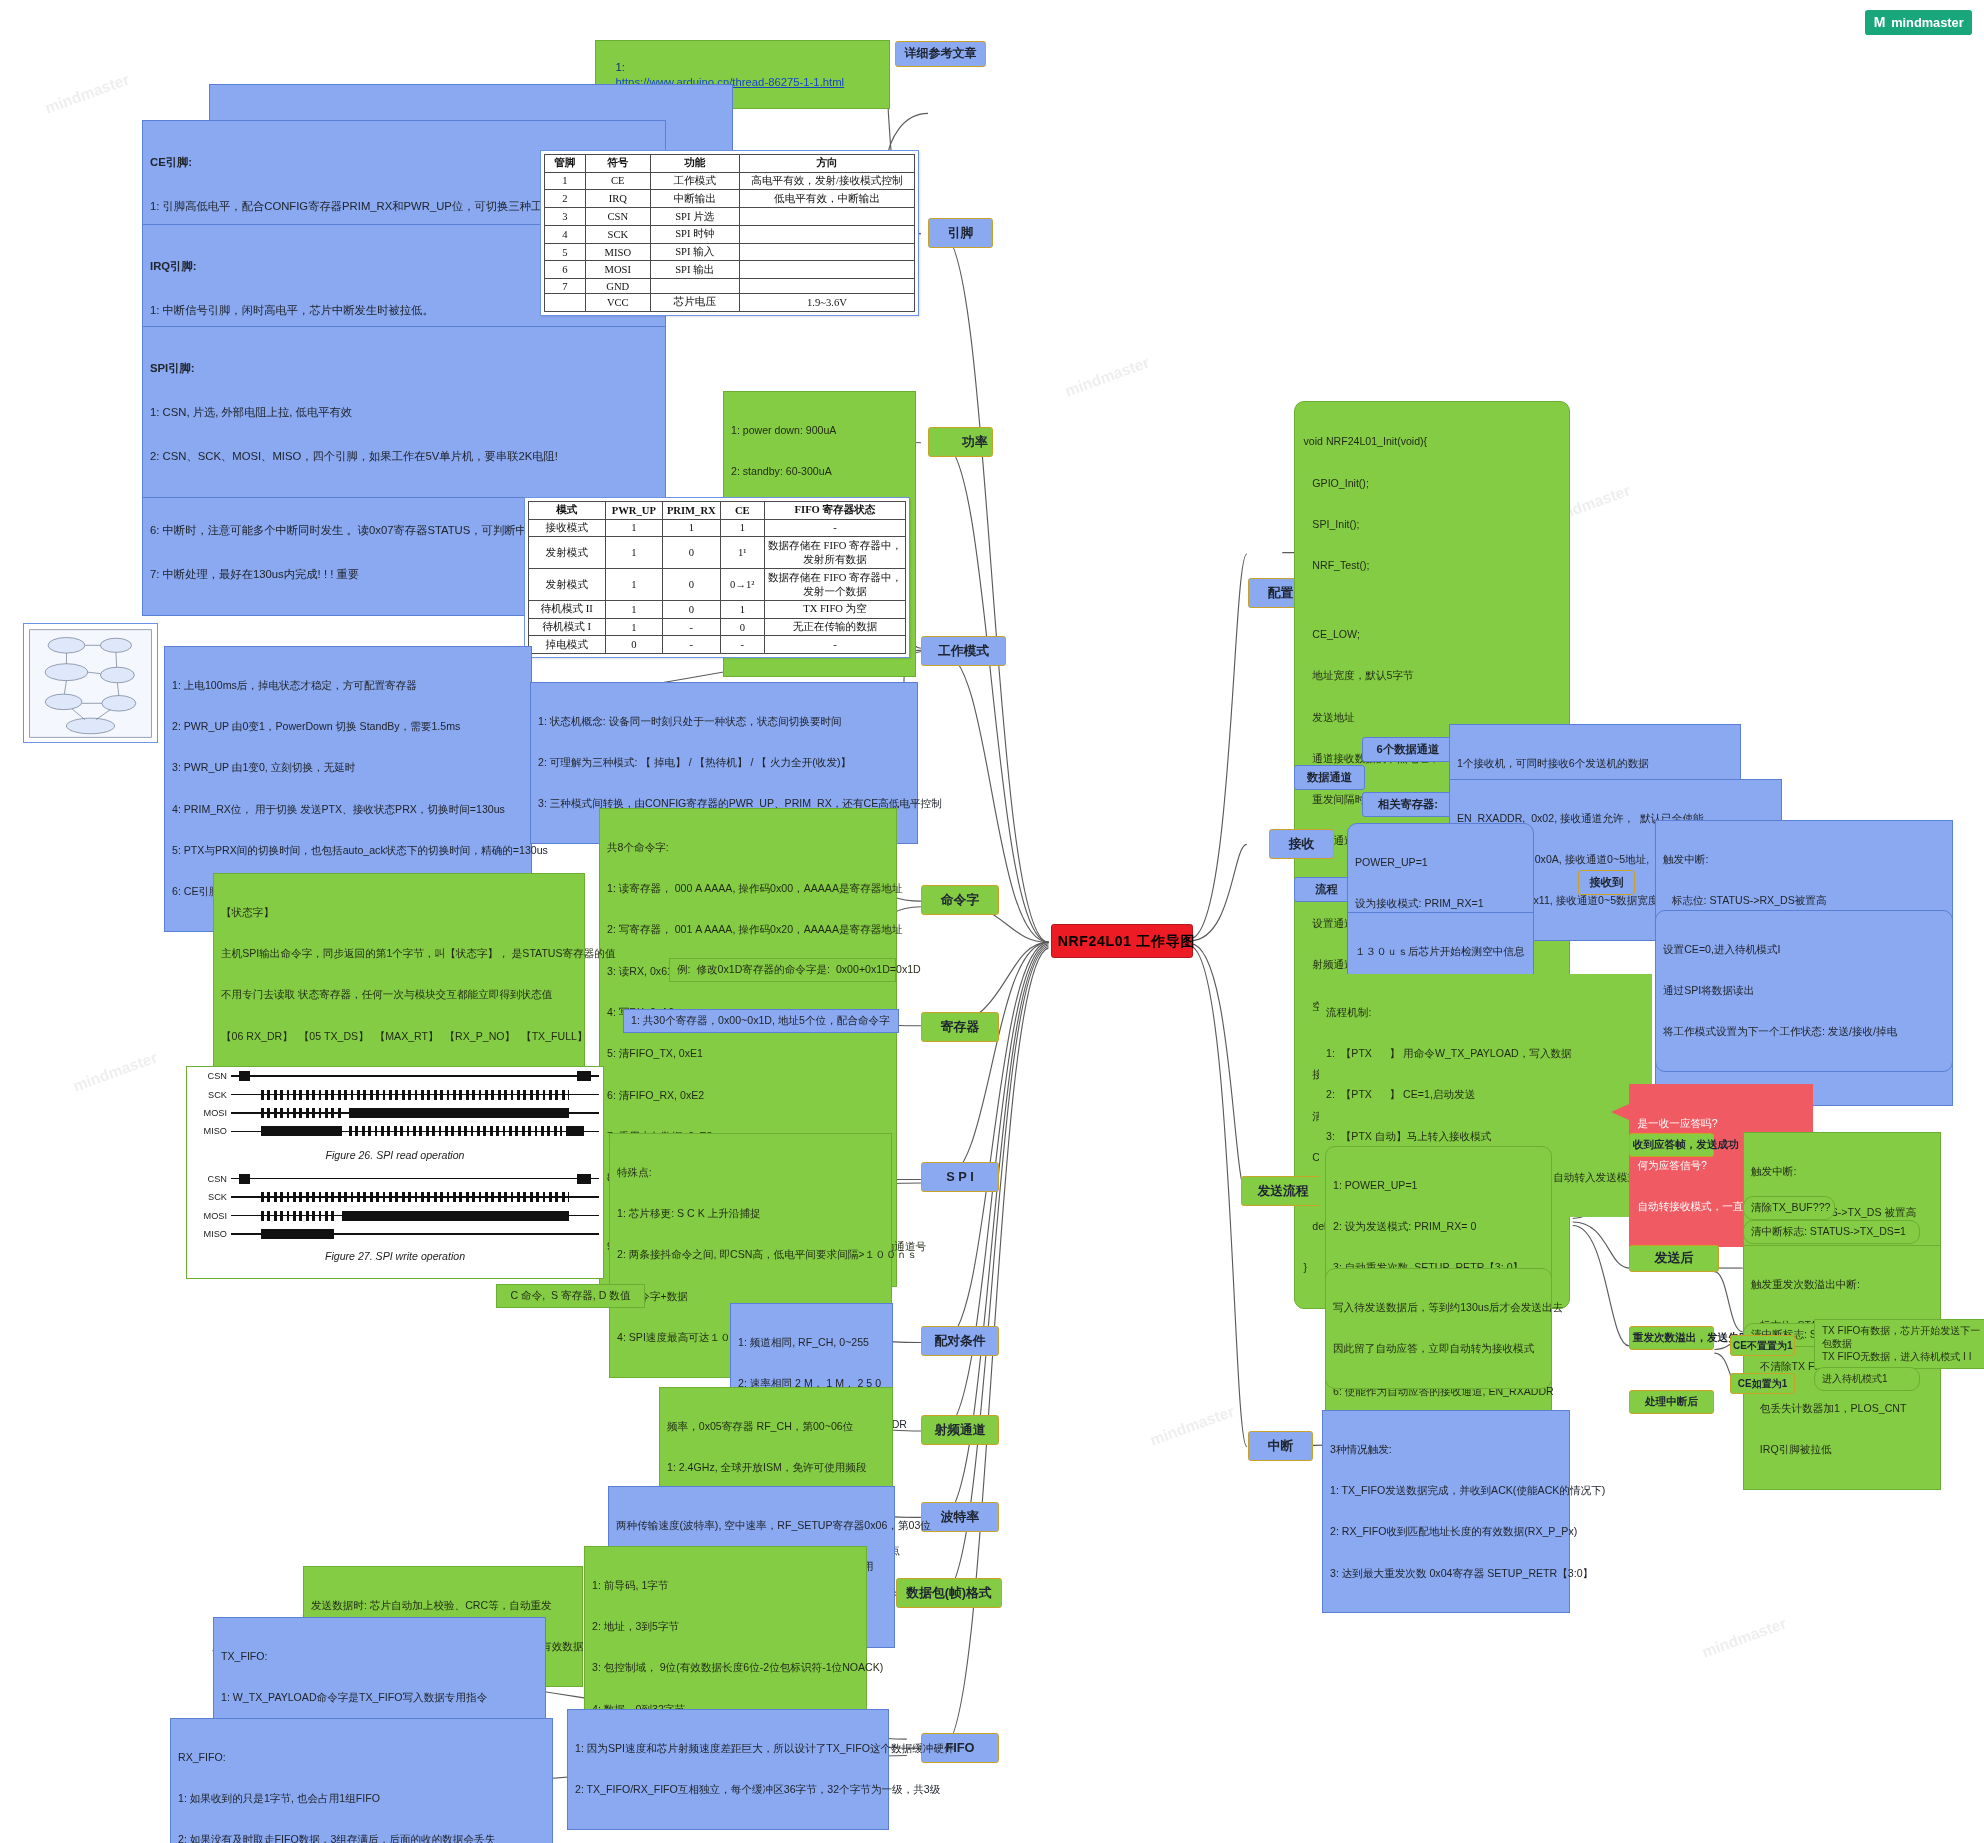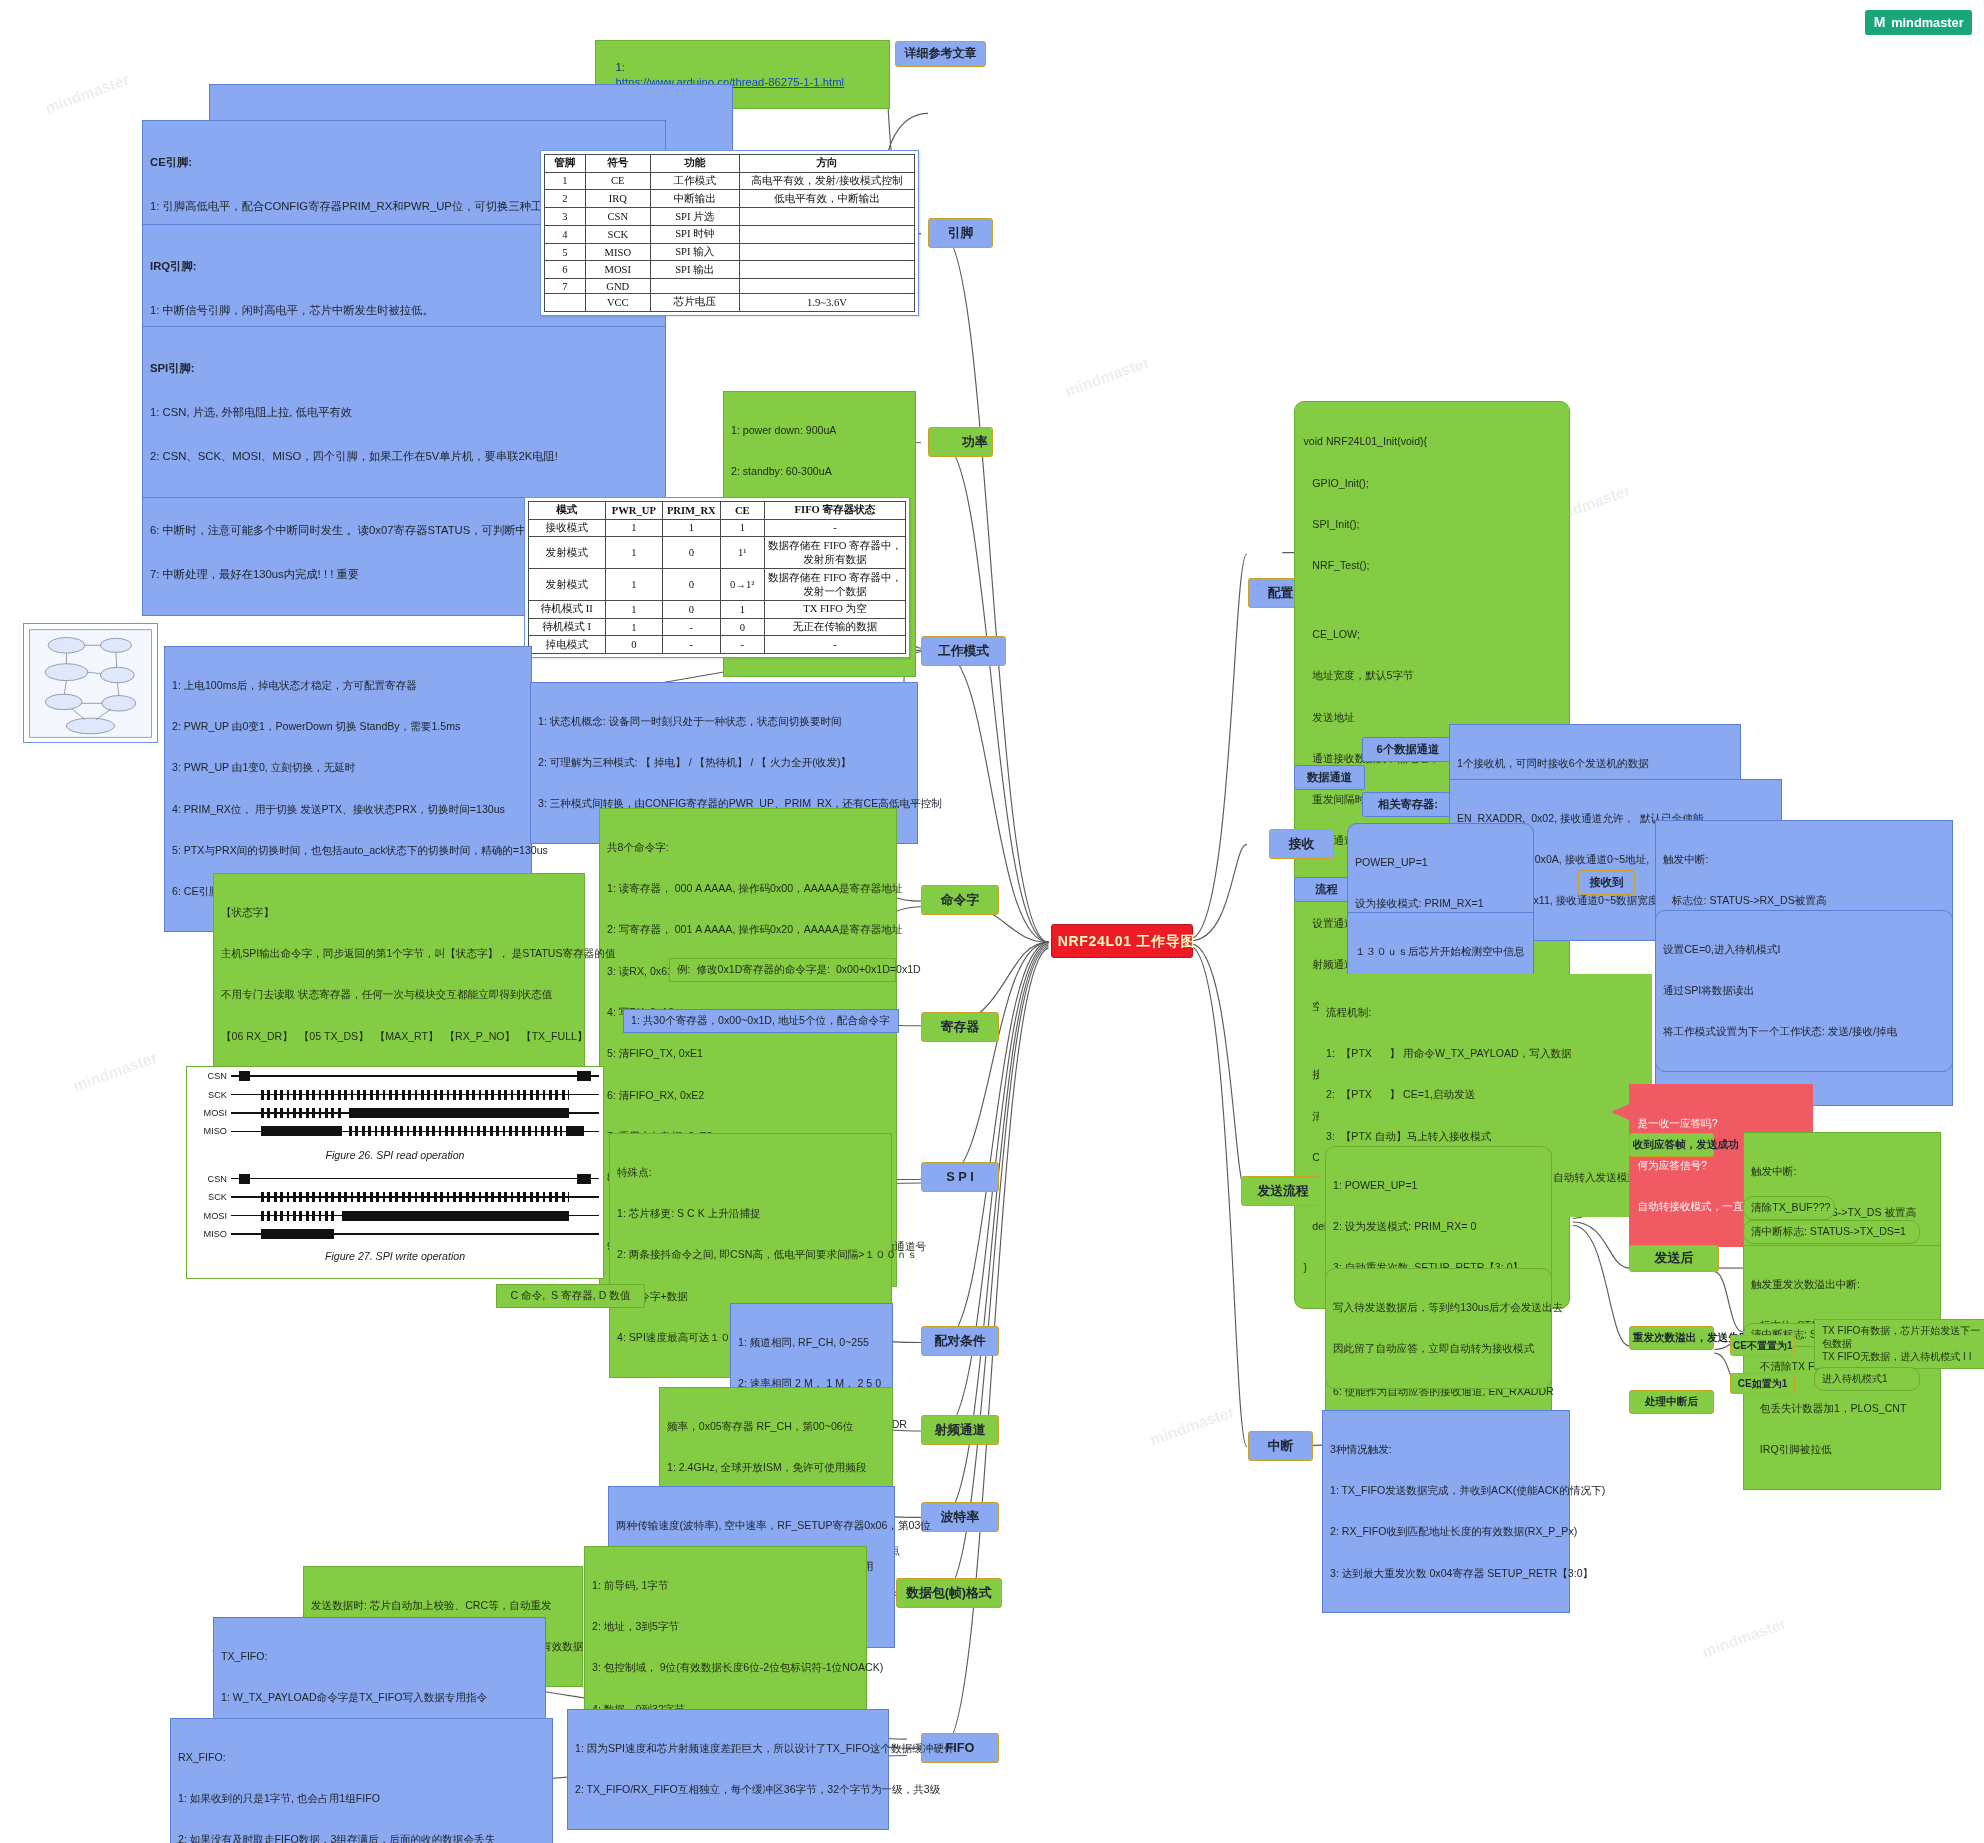--- a/index.html
+++ b/index.html
@@ -51,21 +51,21 @@
     color: #1d2430;
     font-weight: 600;
   }
   .branch.g {
     background: #85cc45;
   }
   .root {
     background: #ed1c24;
     border: 0.7px solid #b3161c;
     border-radius: 2.8px;
-    color: #fef9c3;
+    color: #000000;
     font-weight: 700;
     text-align: center;
     letter-spacing: 0.7px;
   }
   .linkbox {
     background: #85cc45;
     border: 0.7px solid #6cae31;
     color: #10306b;
   }
   .linkbox a { color:#1446c8; text-decoration: underline; }

